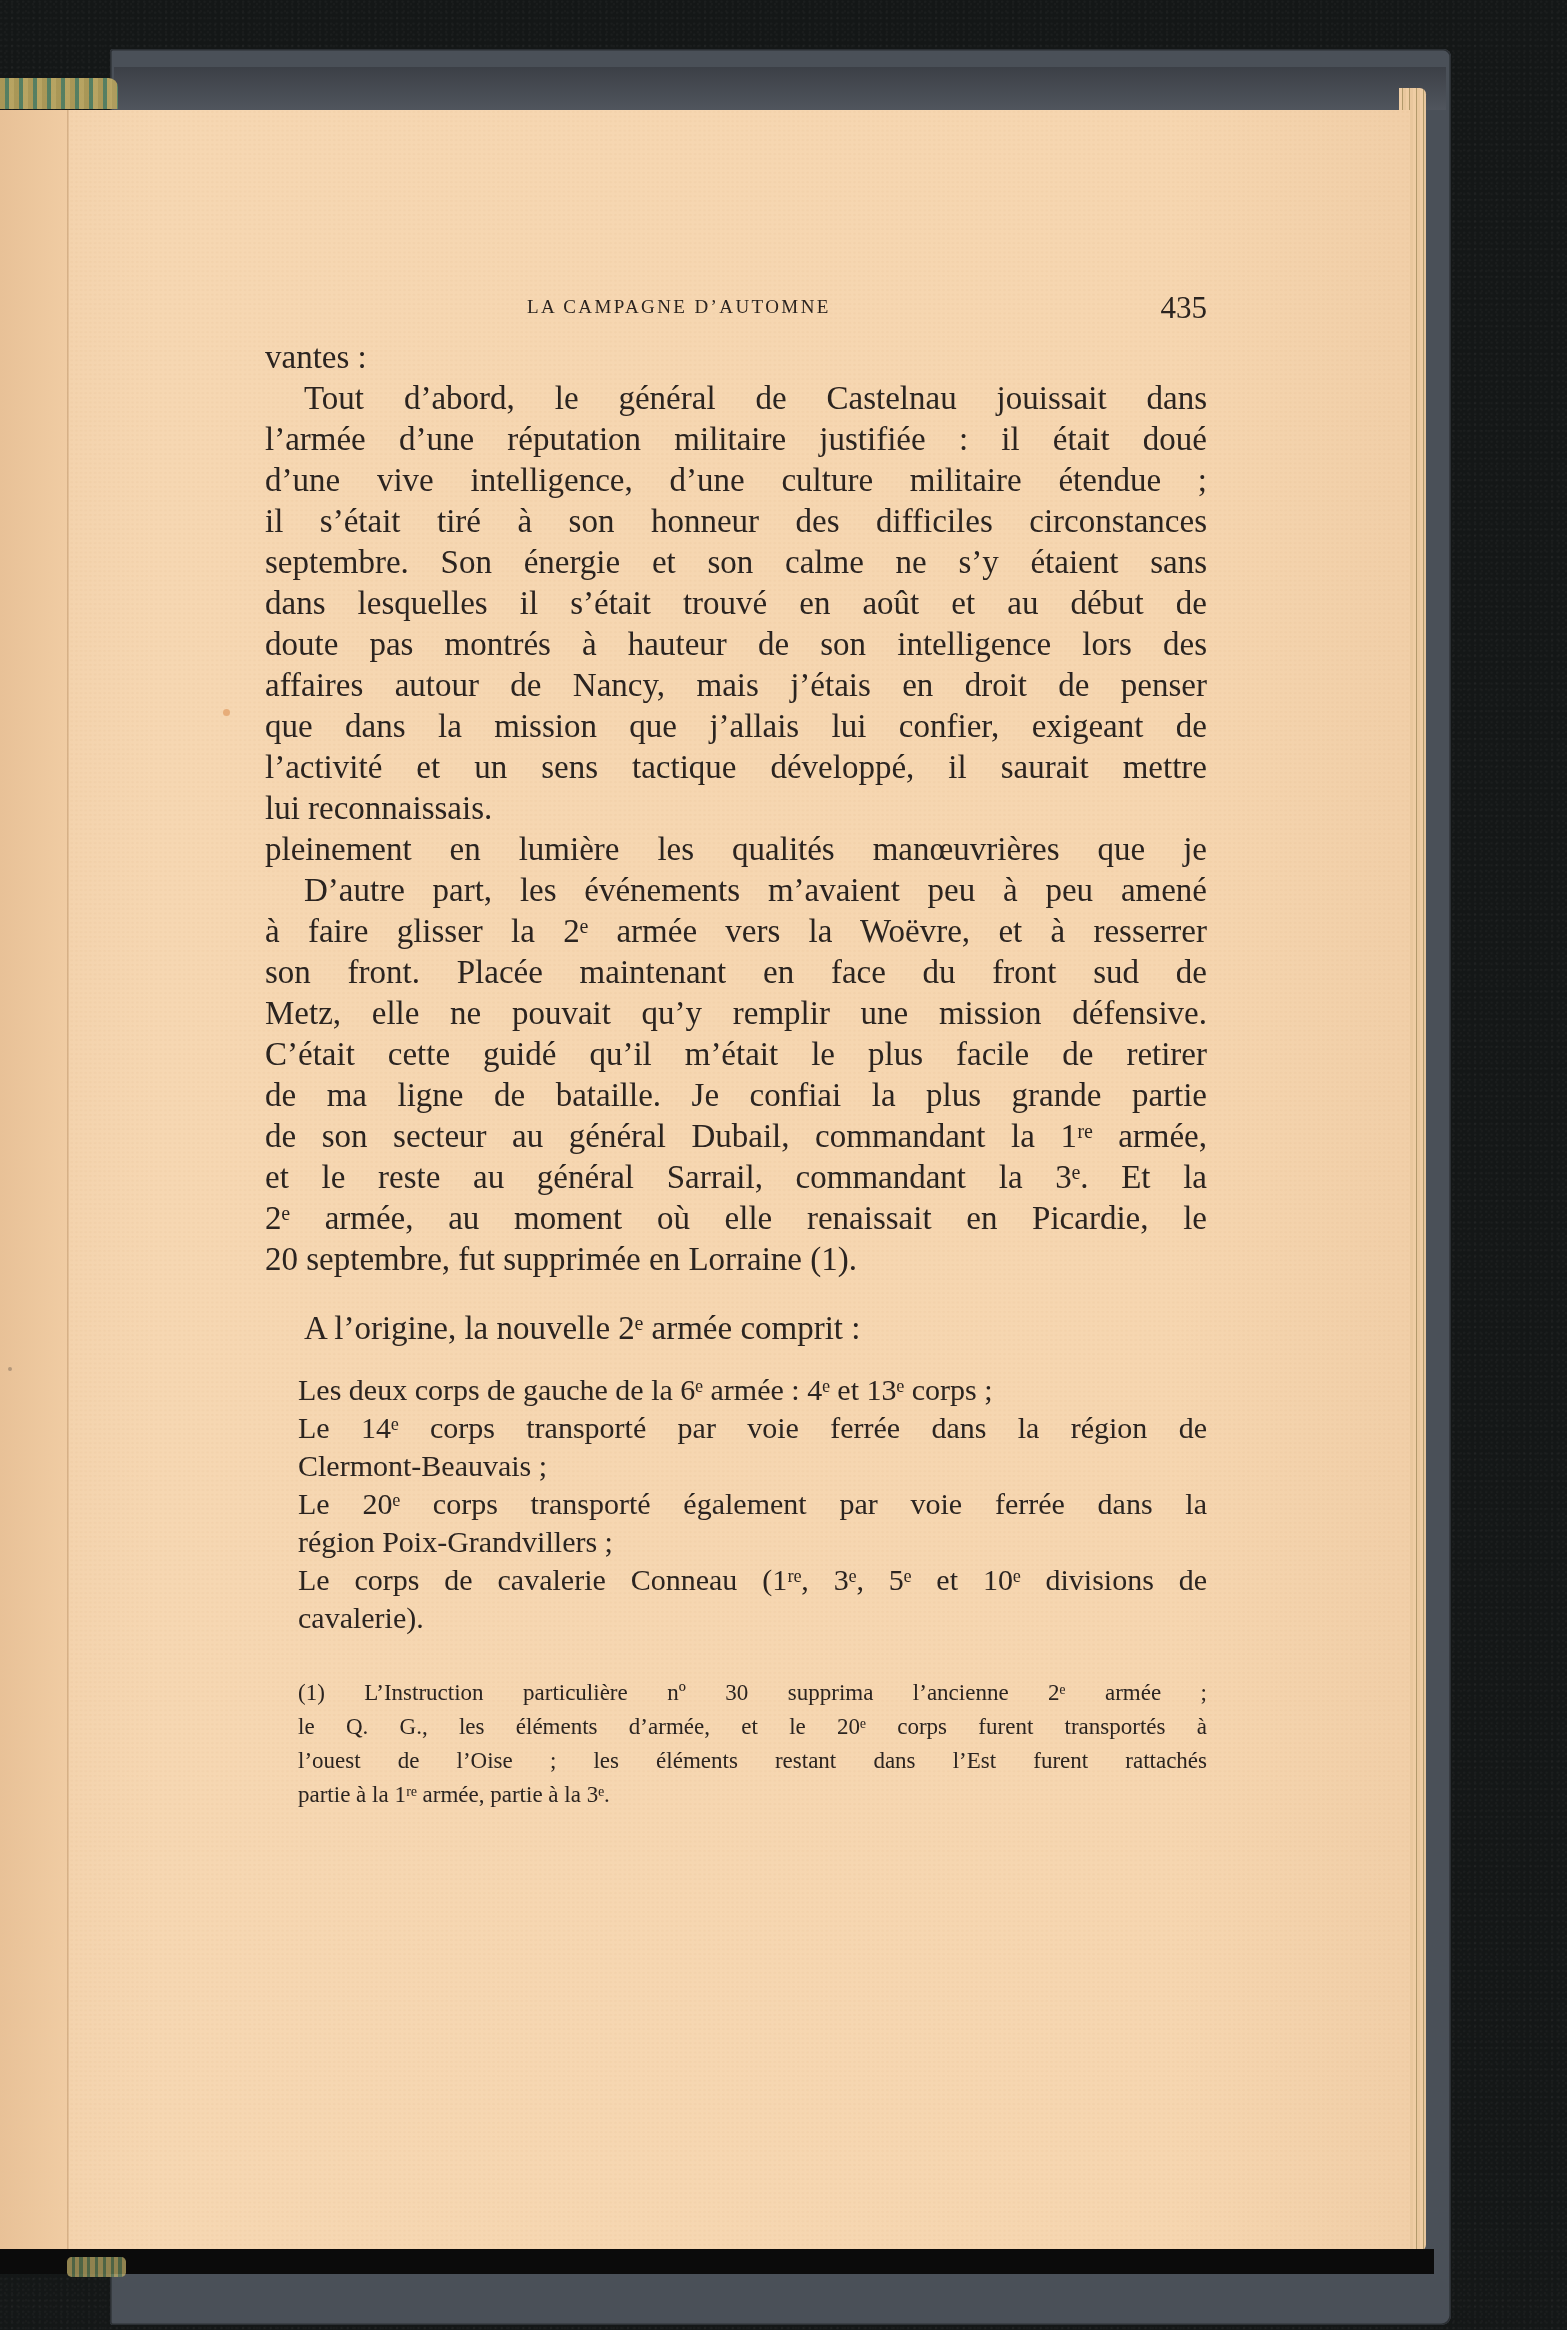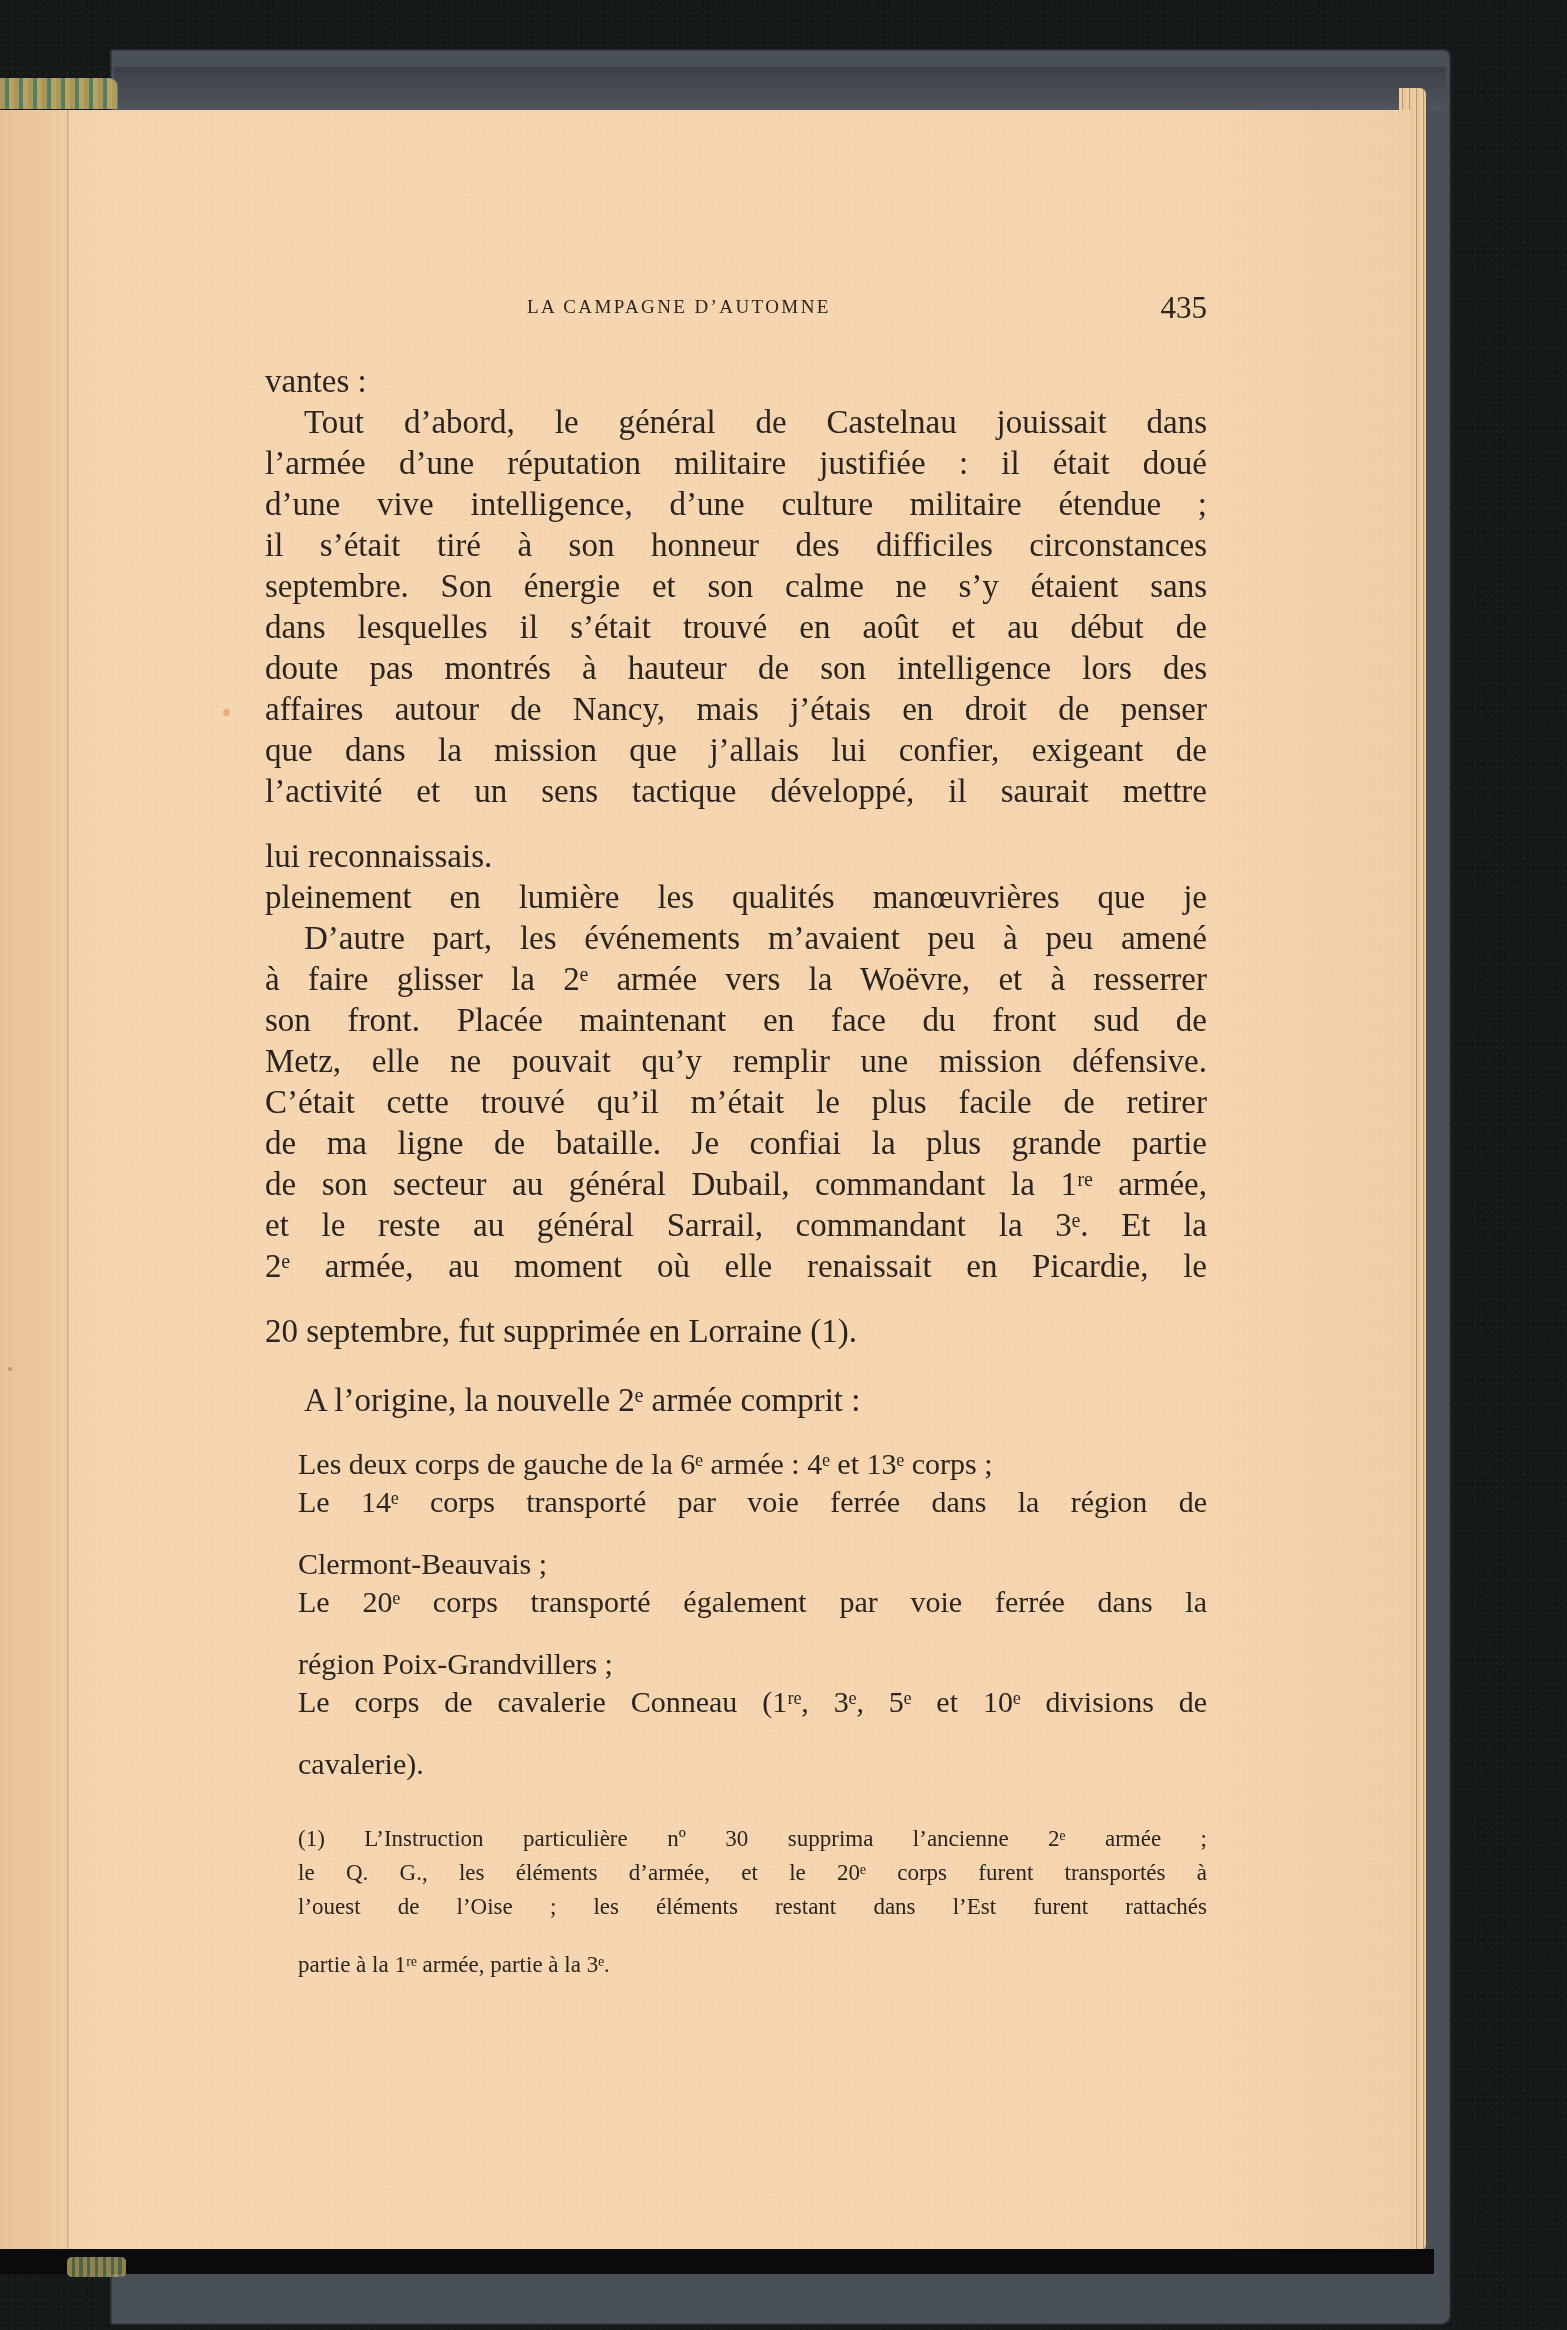--- a/index.html
+++ b/index.html
@@ -189,21 +189,20 @@
       text-align: justify;
       text-indent: 33px;
     }
     .line {
       display: block;
       text-align: justify;
       text-align-last: justify;
     }
     .line.last {
       text-align-last: left;
-      margin-top: 24px;
     }
     .line.indent {
       text-indent: 39px;
     }
     .list-block .line.indent,
     .footnote .line.indent {
       text-indent: 33px;
     }
   </style>
 </head>
@@ -247,21 +246,21 @@
       <span class="line">l’activité et un sens tactique développé, il saurait mettre</span>
       <span class="line last">lui reconnaissais.</span>
       <span class="line">pleinement en lumière les qualités manœuvrières que je</span>
     </p>
 
     <p>
       <span class="line indent">D’autre part, les événements m’avaient peu à peu amené</span>
       <span class="line">à faire glisser la 2ᵉ armée vers la Woëvre, et à resserrer</span>
       <span class="line">son front. Placée maintenant en face du front sud de</span>
       <span class="line">Metz, elle ne pouvait qu’y remplir une mission défensive.</span>
-      <span class="line">C’était cette trouvé qu’il m’était le plus facile de retirer</span>
+      <span class="line">C’était cette guidé qu’il m’était le plus facile de retirer</span>
       <span class="line">de ma ligne de bataille. Je confiai la plus grande partie</span>
       <span class="line">de son secteur au général Dubail, commandant la 1ʳᵉ armée,</span>
       <span class="line">et le reste au général Sarrail, commandant la 3ᵉ. Et la</span>
       <span class="line">2ᵉ armée, au moment où elle renaissait en Picardie, le</span>
       <span class="line last">20 septembre, fut supprimée en Lorraine (1).</span>
     </p>
 
     <p class="spaced">
       <span class="line indent last">A l’origine, la nouvelle 2ᵉ armée comprit :</span>
     </p>

